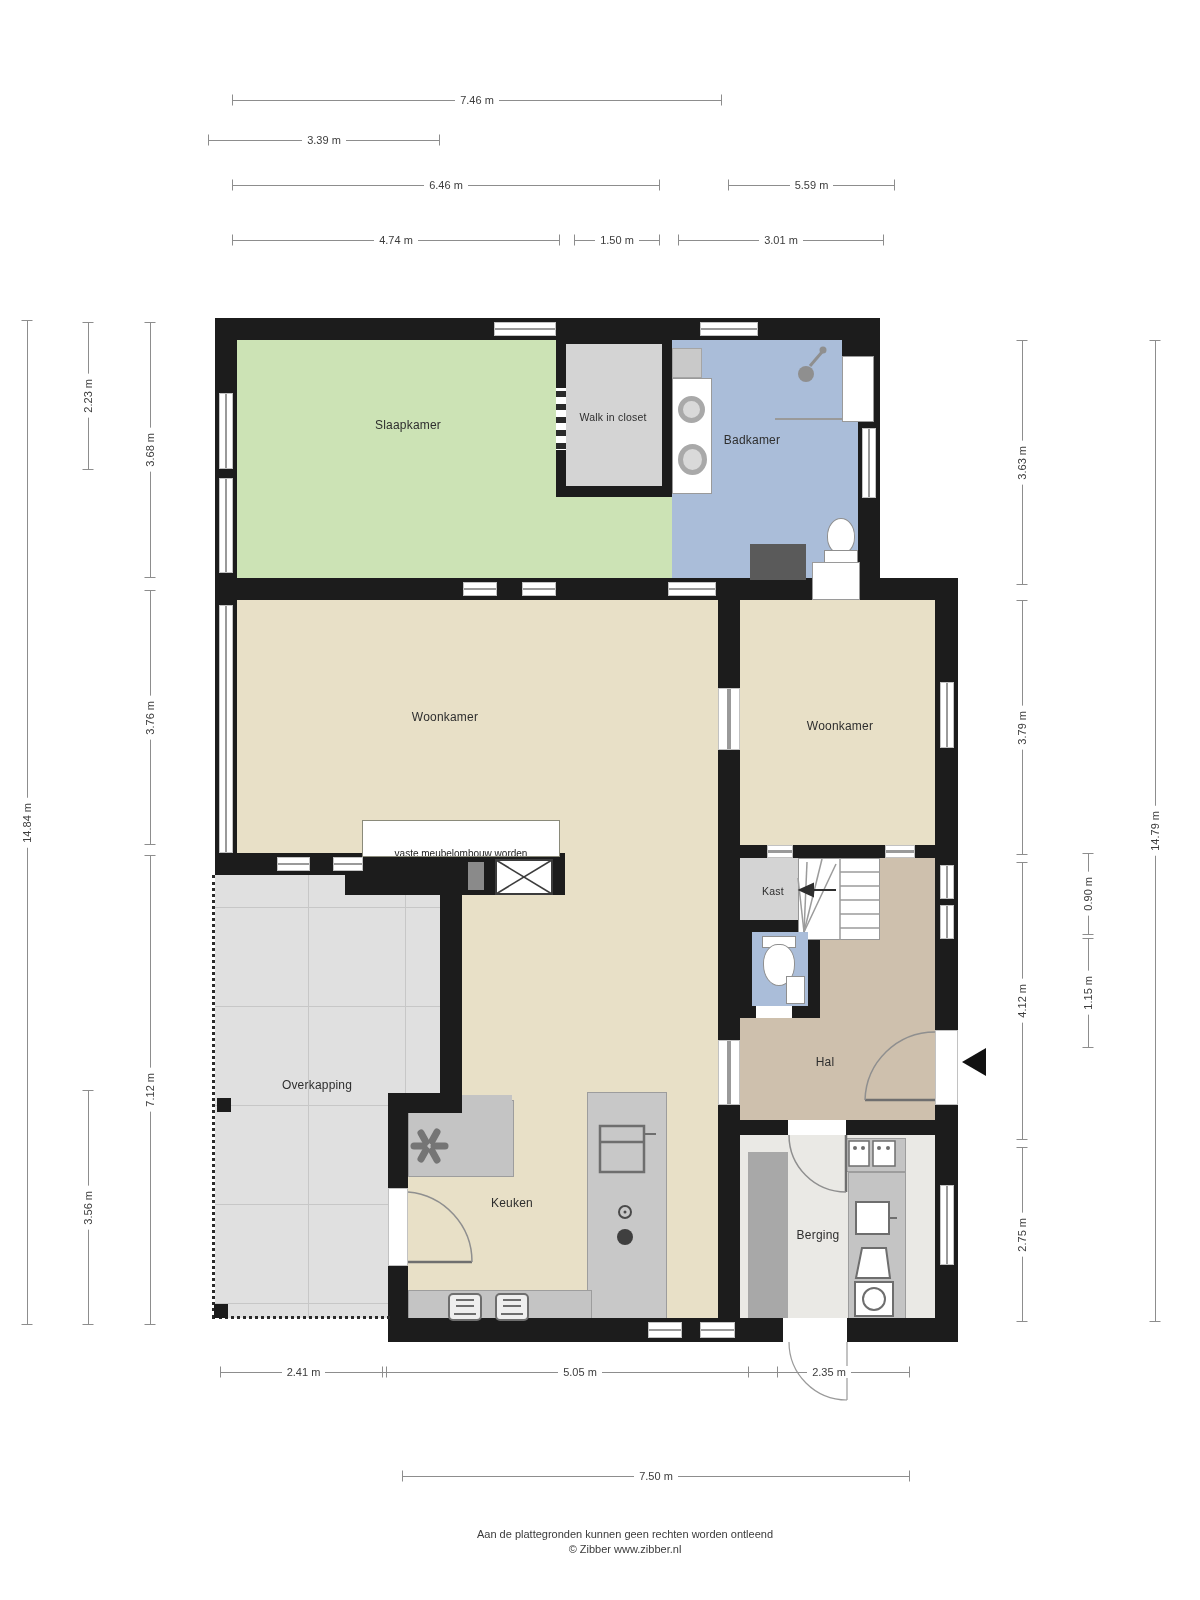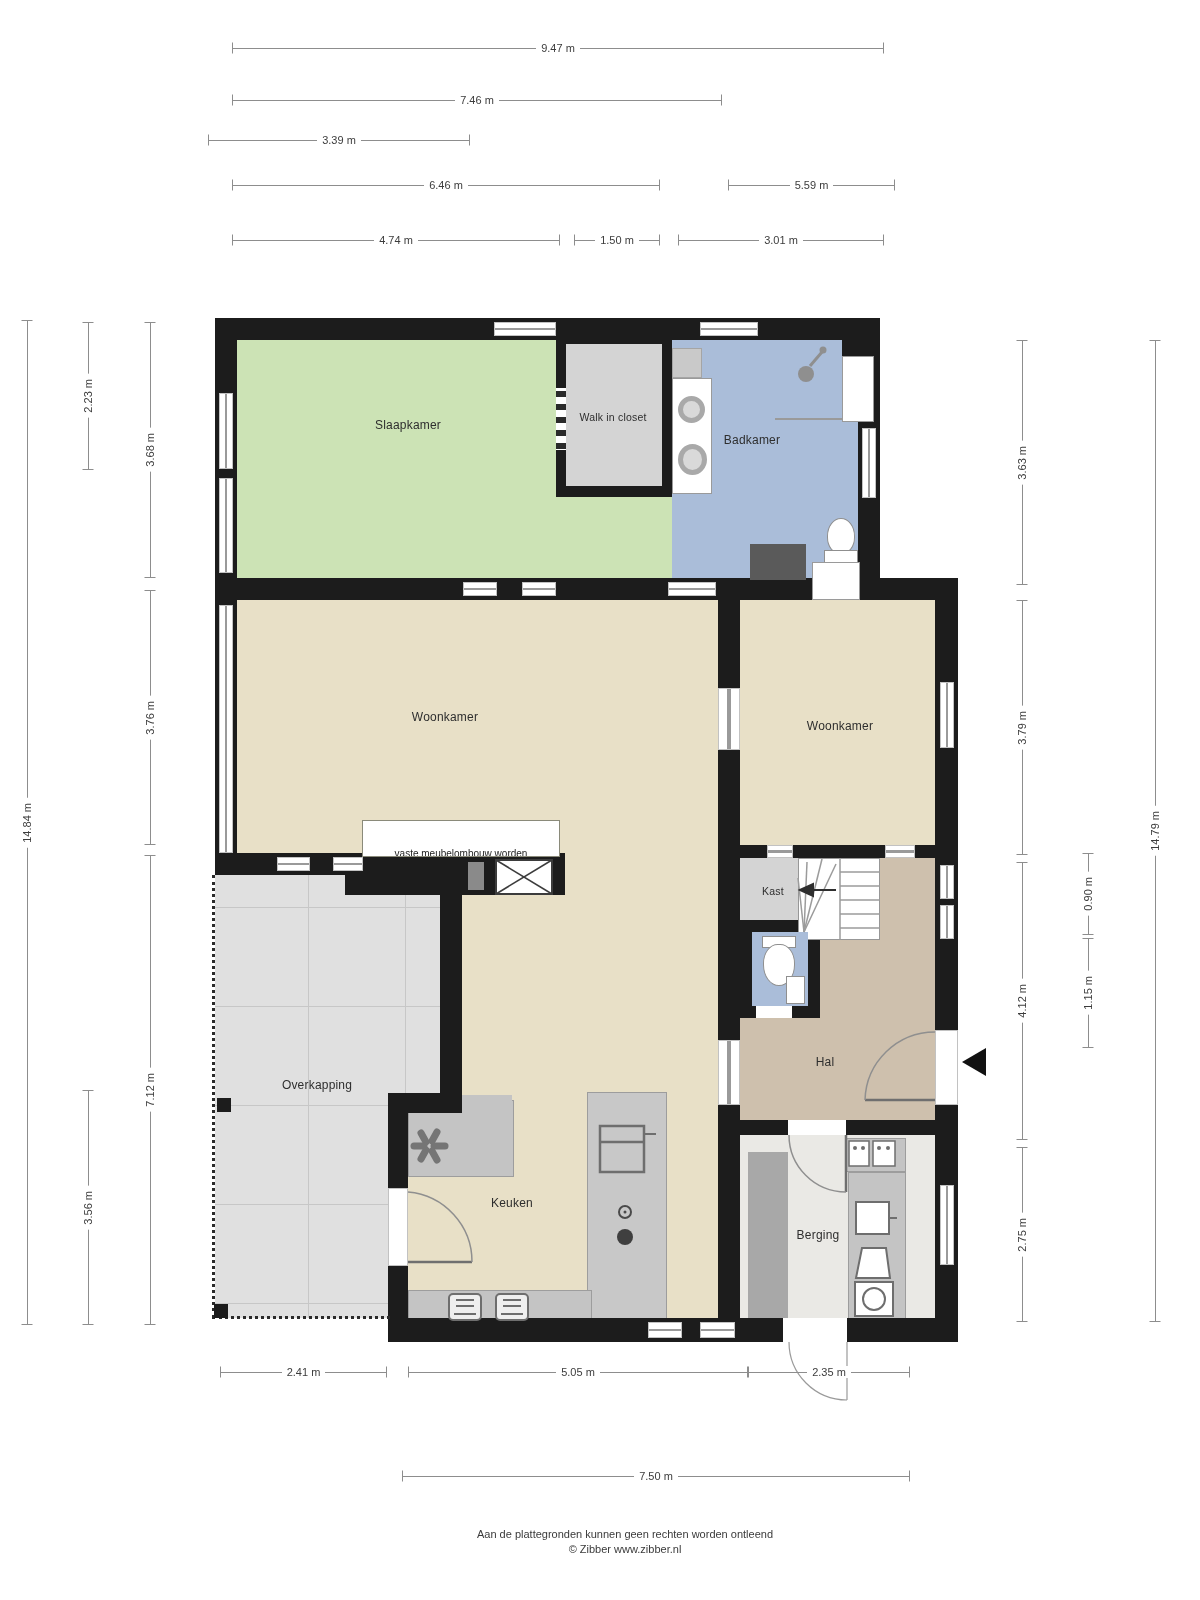--- a/index.html
+++ b/index.html
@@ -250,27 +250,24 @@
   <span class="rlabel small" style="left:613px;top:417px;z-index:8;">Walk in closet</span>
   <span class="rlabel" style="left:752px;top:440px;">Badkamer</span>
   <span class="rlabel" style="left:445px;top:717px;">Woonkamer</span>
   <span class="rlabel" style="left:840px;top:726px;">Woonkamer</span>
   <span class="rlabel small" style="left:773px;top:891px;">Kast</span>
   <span class="rlabel" style="left:825px;top:1062px;">Hal</span>
   <span class="rlabel" style="left:317px;top:1085px;">Overkapping</span>
   <span class="rlabel" style="left:512px;top:1203px;">Keuken</span>
   <span class="rlabel" style="left:818px;top:1235px;">Berging</span>
 
-  <div class="dim-h" style="left:232px;top:41px;width:652px;">
-      <span class="dim-label">9.47 m</span>
-    </div>
   <div class="dim-h" style="left:232px;top:93px;width:490px;">
       <span class="dim-label">7.46 m</span>
     </div>
-  <div class="dim-h" style="left:208px;top:133px;width:262px;">
+  <div class="dim-h" style="left:208px;top:133px;width:232px;">
       <span class="dim-label">3.39 m</span>
     </div>
   <div class="dim-h" style="left:232px;top:178px;width:428px;">
       <span class="dim-label">6.46 m</span>
     </div>
   <div class="dim-h" style="left:728px;top:178px;width:167px;">
       <span class="dim-label">5.59 m</span>
     </div>
   <div class="dim-h" style="left:232px;top:233px;width:328px;">
       <span class="dim-label">4.74 m</span>
@@ -319,21 +316,21 @@
   <div class="dim-v" style="left:1081px;top:938px;height:110px;">
       <span class="dim-label">1.15 m</span>
     </div>
   <div class="dim-v" style="left:1148px;top:340px;height:982px;">
       <span class="dim-label">14.79 m</span>
     </div>
 
   <div class="dim-h" style="left:220px;top:1365px;width:167px;">
       <span class="dim-label">2.41 m</span>
     </div>
-  <div class="dim-h" style="left:408px;top:1365px;width:340px;">
+  <div class="dim-h" style="left:382px;top:1365px;width:396px;">
       <span class="dim-label">5.05 m</span>
     </div>
   <div class="dim-h" style="left:748px;top:1365px;width:162px;">
       <span class="dim-label">2.35 m</span>
     </div>
   <div class="dim-h" style="left:402px;top:1421px;width:508px;margin-top:48px;">
       <span class="dim-label">7.50 m</span>
     </div>
 
   <div class="footer" style="top:1528px;left:25px;">

